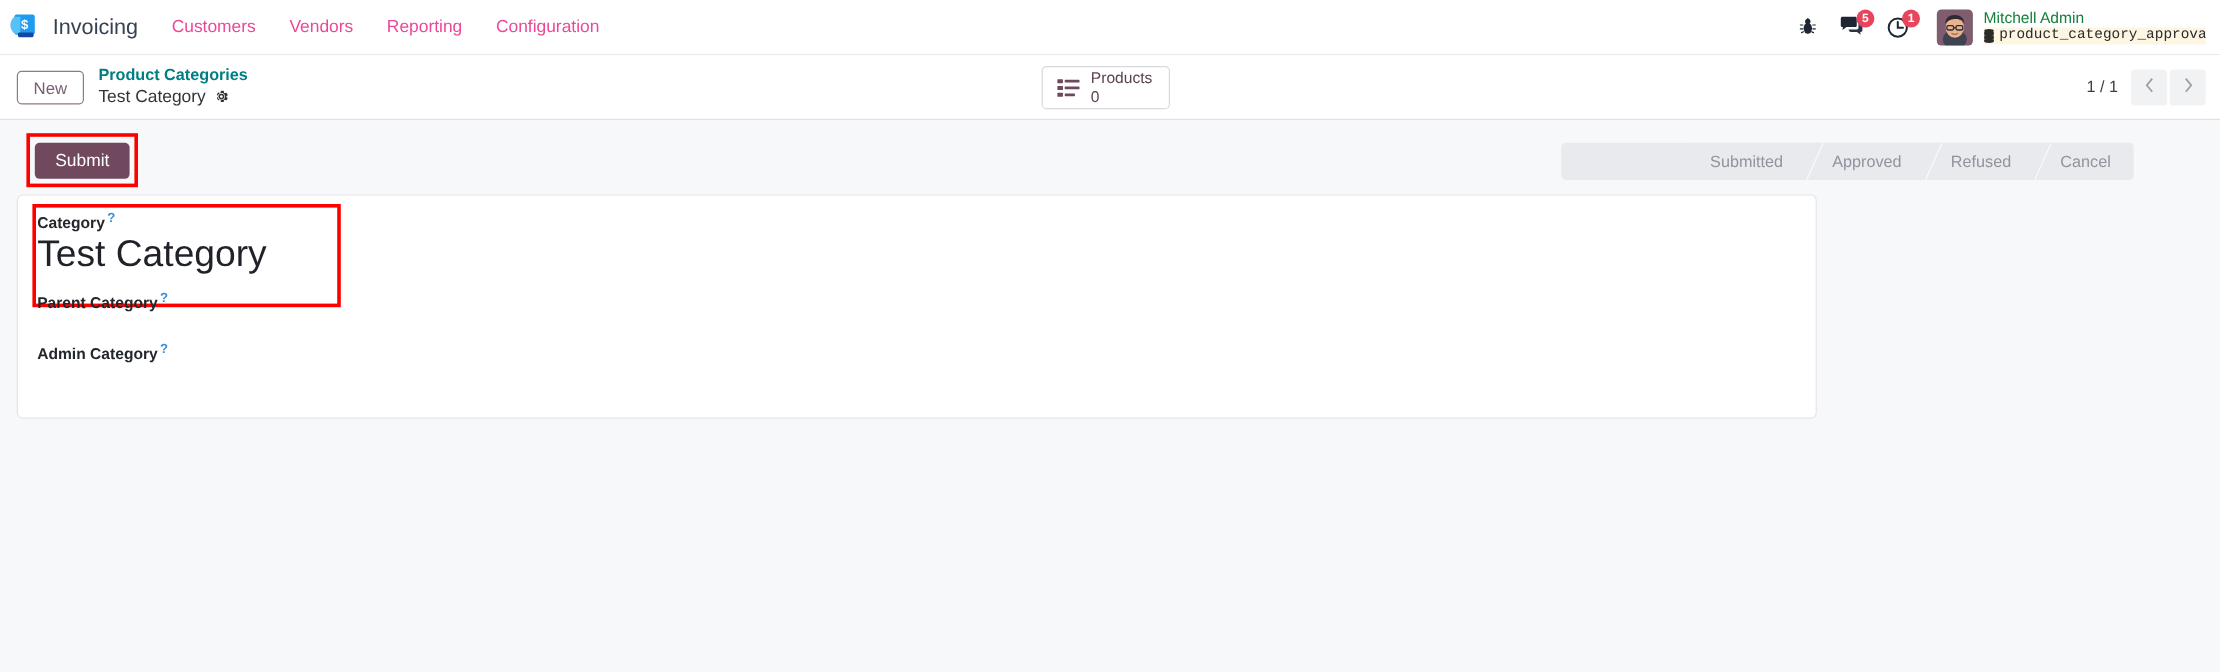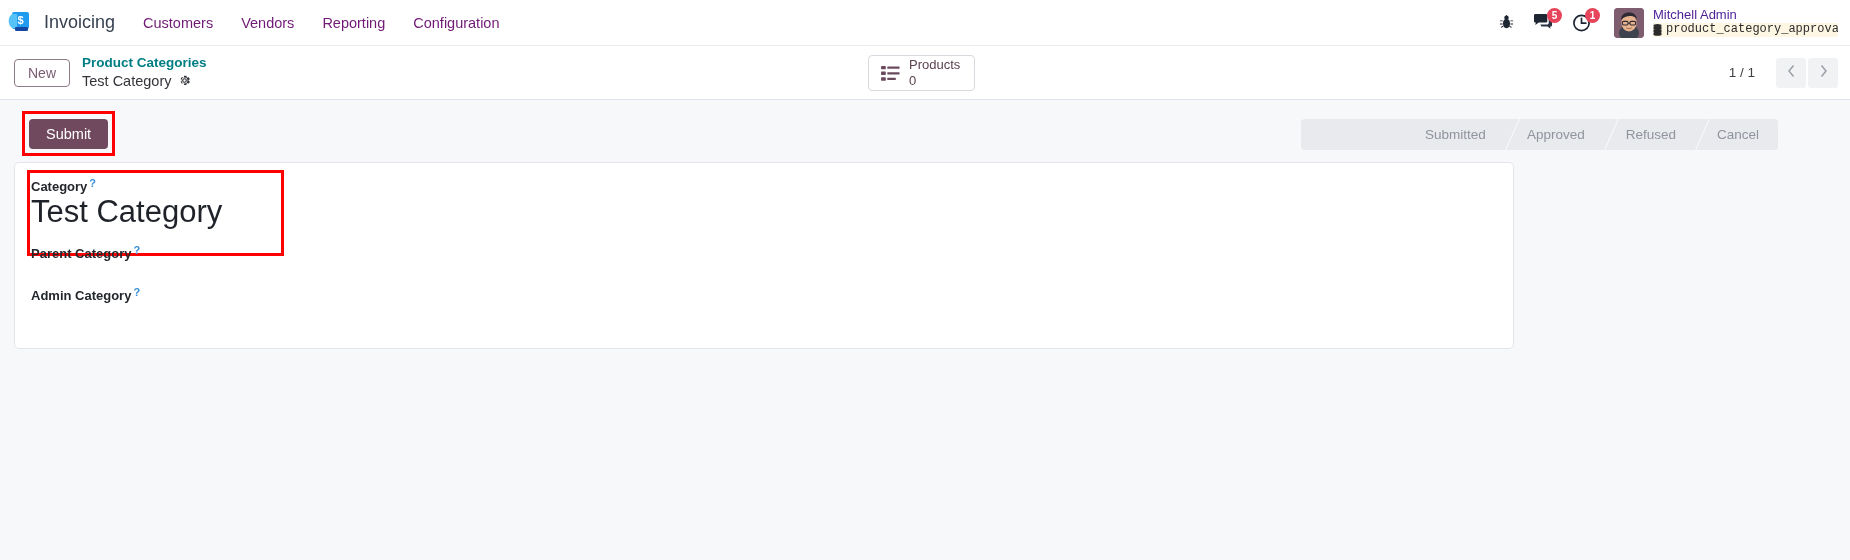--- a/index.html
+++ b/index.html
@@ -29,21 +29,21 @@
   .brand-app {
     font-size: 18px;
     color: #374151;
     font-weight: 400;
     margin-right: 28px;
     white-space: nowrap;
   }
   .nav-menu { display: flex; align-items: center; gap: 28px; }
   .nav-item {
     font-size: 14.5px;
-    color: #701a75;
+    color: #ec4899;
     white-space: nowrap;
     cursor: pointer;
   }
   .nav-right {
     margin-left: auto;
     display: flex;
     align-items: center;
     gap: 18px;
   }
   .sys-icon { position: relative; width: 22px; height: 22px; cursor: pointer; }
@@ -63,21 +63,21 @@
   }
   .user-area { display: flex; align-items: center; gap: 9px; cursor: pointer; margin-left: 4px;}
   .avatar {
     width: 30px; height: 30px;
     border-radius: 4px;
     background: #8a6a7a;
     overflow: hidden;
     flex: none;
   }
   .user-text { display: flex; flex-direction: column; line-height: 1.15; }
-  .user-name { font-size: 13px; color: #4c1d95; white-space: nowrap;}
+  .user-name { font-size: 13px; color: #15803d; white-space: nowrap;}
   .db-badge {
     font-family: "Liberation Mono", monospace;
     font-size: 12px;
     color: #2b2b2b;
     background: #fdf6e3;
     display: flex;
     align-items: center;
     gap: 4px;
     max-width: 185px;
     white-space: nowrap;
@@ -145,21 +145,21 @@
 
   .pager {
     margin-left: auto;
     display: flex;
     align-items: center;
     gap: 2px;
   }
   .pager-counter {
     font-size: 13.5px;
     color: #3d3f45;
-    margin-right: 19px;
+    margin-right: 9px;
     white-space: nowrap;
   }
   .pager-btn {
     width: 30px; height: 30px;
     border: none;
     background: #f1f2f4;
     color: #8d9199;
     display: flex;
     align-items: center;
     justify-content: center;

